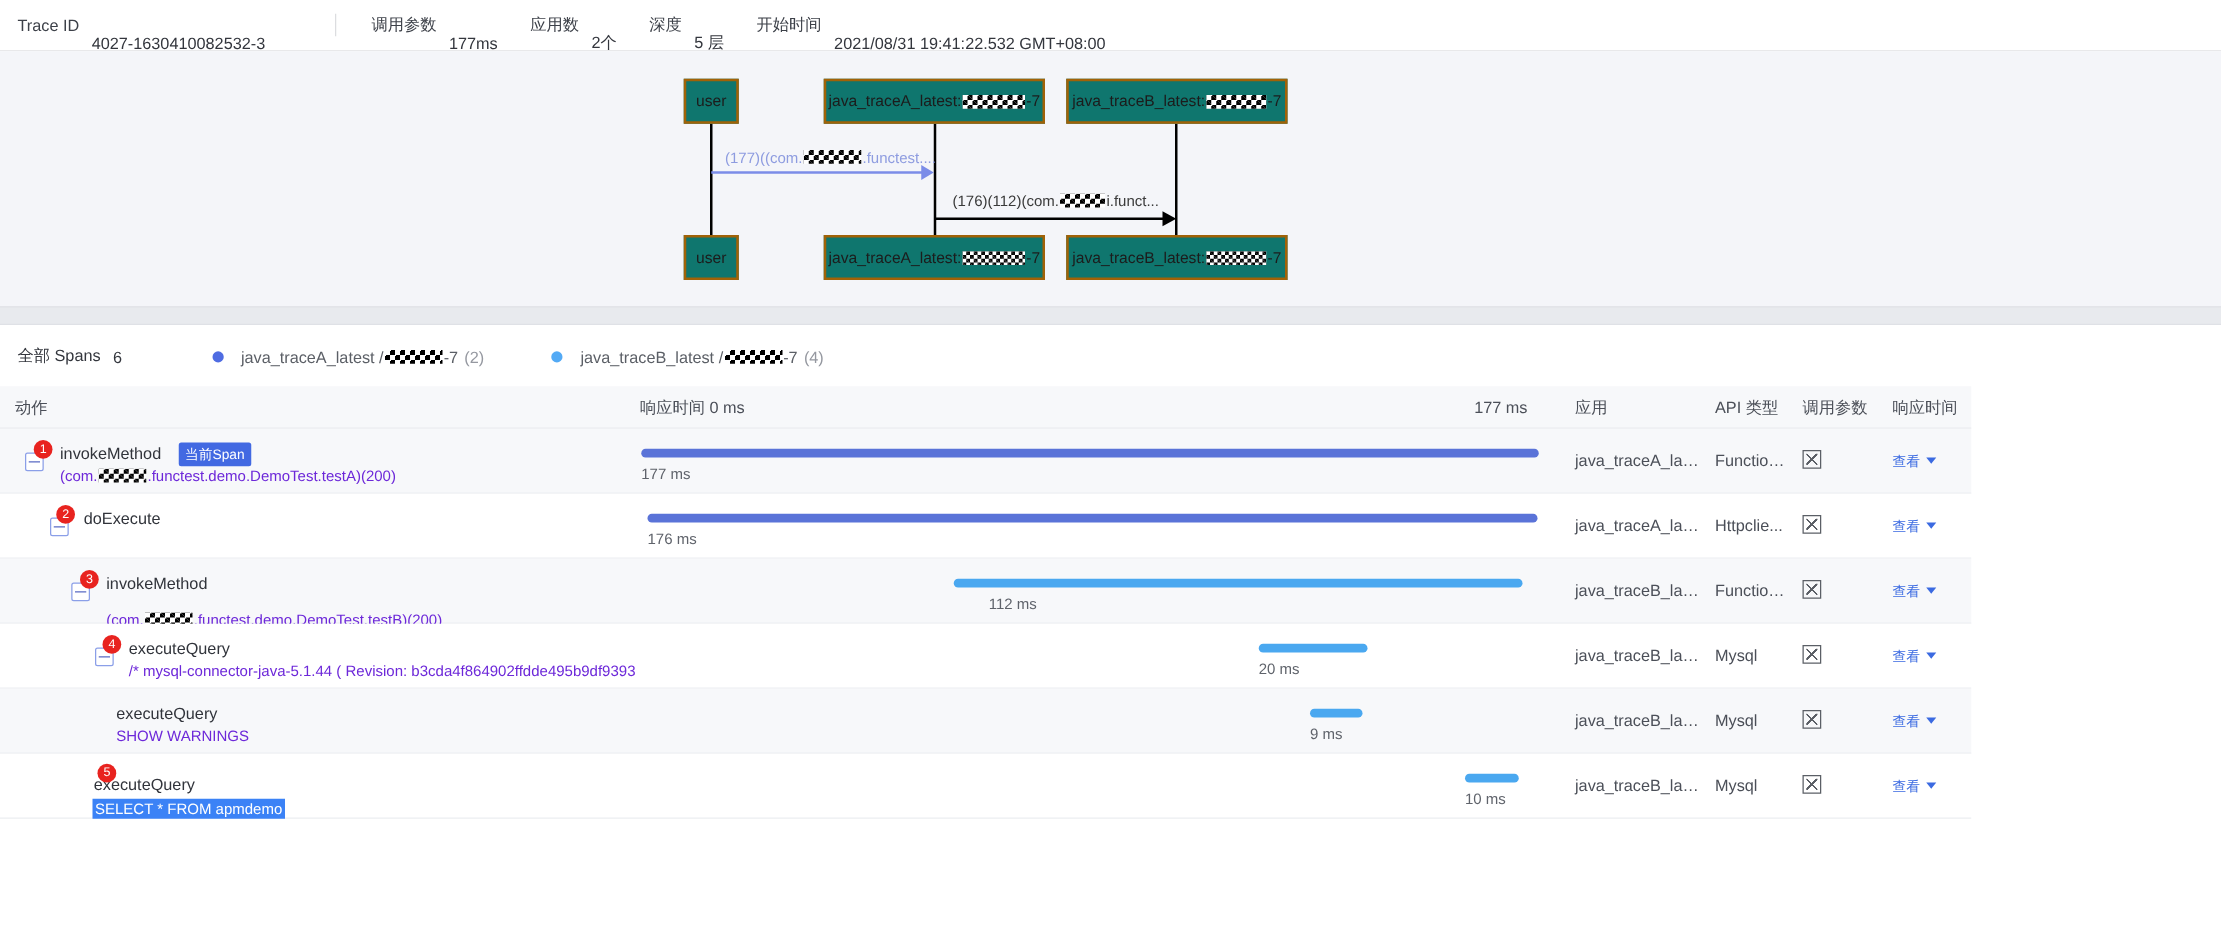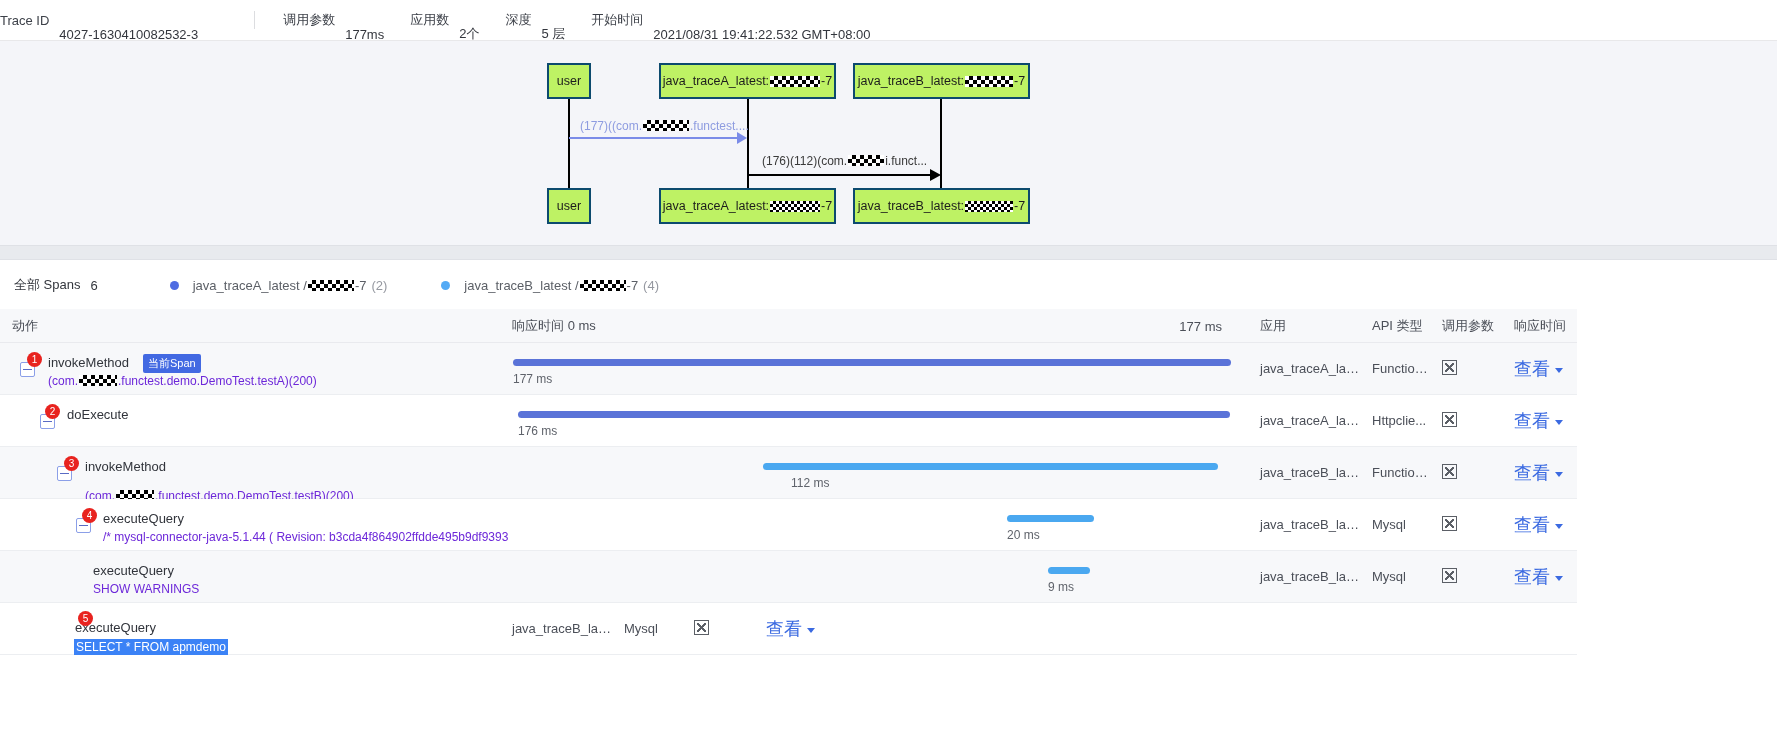--- a/index.html
+++ b/index.html
@@ -12,21 +12,21 @@
     -webkit-font-smoothing: antialiased;
   }
 
   
   .topbar {
     position: absolute; left: 0; top: 0;
     width: 1777px; height: 41px;
     background: #ffffff;
     border-bottom: 1px solid #e8e8ea;
     display: flex; align-items: center;
-    padding-left: 0;
+    padding-left: 14px;
     white-space: nowrap;
   }
   .meta-label {
     font-size: 13px; color: #3d4149;
     margin-right: 10px;
   }
   .meta-value {
     font-size: 13px; color: #33363d;
     margin-right: 26px;
     margin-top: 28px;
@@ -38,22 +38,22 @@
   }
 
   
   .topo {
     position: absolute; left: 0; top: 41px;
     width: 1777px; height: 204px;
     background: #f4f5f9;
   }
   .node {
     position: absolute;
-    border: 2px solid #0c4a6e;
-    background: #bef264;
+    border: 2px solid #a16207;
+    background: #0f766e;
     display: flex; align-items: center; justify-content: center;
     font-size: 12.5px; color: #1c1c1c;
     height: 36px;
     white-space: nowrap;
     overflow: hidden;
   }
   .lifeline {
     position: absolute;
     width: 2px; background: #000000;
   }
@@ -224,21 +224,21 @@
   }
   .icon-doc::after {
     content: "";
     position: absolute; left: 2px; top: 2px;
     width: 9px; height: 9px;
     background:
       linear-gradient(45deg, transparent 44%, #5b5f66 44%, #5b5f66 56%, transparent 56%),
       linear-gradient(-45deg, transparent 44%, #5b5f66 44%, #5b5f66 56%, transparent 56%);
   }
   .view-link {
-    font-size: 18px; color: #3b6ae1;
+    font-size: 11px; color: #3b6ae1;
     cursor: pointer; white-space: nowrap;
   }
   .caret {
     display: inline-block;
     margin-left: 5px;
     border-left: 4px solid transparent;
     border-right: 4px solid transparent;
     border-top: 5px solid #3b6ae1;
     vertical-align: 2px;
   }
@@ -453,20 +453,24 @@
       <span class="view-link"><span>查看</span><span class="caret"></span></span>
     </div>
   </div>
 
   <div class="row">
     <div class="action-cell">
       <span class="badge-num" style="left:78px; top:8px;">5</span>
       <span class="op-name" style="left:75px; top:17px;">executeQuery</span>
       <span class="op-sub sel" style="left:74px; top:36px;">SELECT * FROM apmdemo</span>
     </div>
+    <div class="bar-cell">
+      <span class="bar" style="left:672px; top:16px; width:43px; background:#4aa8f0;"></span>
+      <span class="bar-label" style="left:672px; top:29px;">10 ms</span>
+    </div>
     <div class="cellv col-app">java_traceB_latest</div>
     <div class="cellv col-api">Mysql</div>
     <div class="cellv col-param">
       <span class="icon-doc"></span>
     </div>
     <div class="cellv col-more">
       <span class="view-link"><span>查看</span><span class="caret"></span></span>
     </div>
   </div>
 

